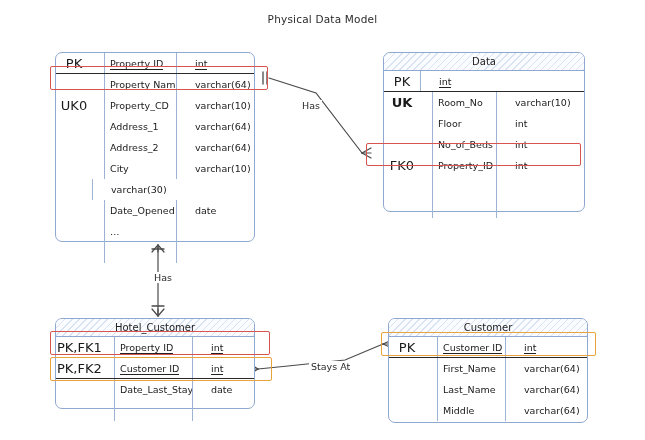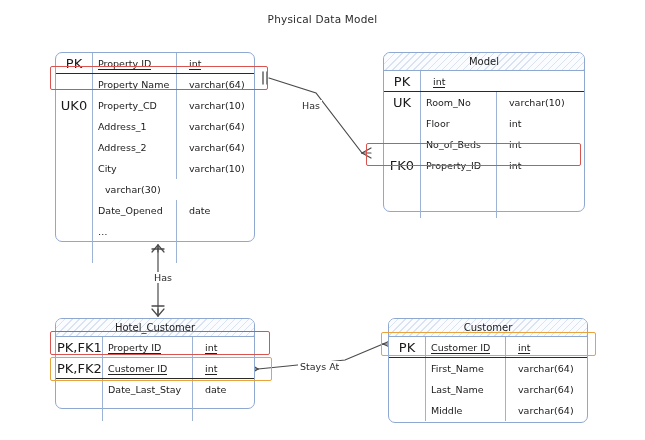--- a/index.html
+++ b/index.html
@@ -93,24 +93,25 @@
   }
   .attr-name {
     flex: 1 1 auto;
     padding-left: 5px;
     border-left: 1.1px solid #9cb3d6;
     box-sizing: border-box;
     white-space: nowrap;
     overflow: hidden;
     height: 21px;
     line-height: 21px;
+    margin-left: 12px;
   }
   .attr-type {
     flex: 0 0 auto;
-    padding-left: 12px;
+    padding-left: 18px;
     border-left: 1.1px solid #9cb3d6;
     box-sizing: border-box;
     white-space: nowrap;
     overflow: hidden;
     height: 21px;
     line-height: 21px;
   }
   .pk-row .attr-name span,
   .pk-row .attr-type span {
     border-bottom: 1.1px solid #222;
@@ -239,29 +240,29 @@
             <div class="attr-type" style="width: 78px; flex-basis: 78px;"><span></span></div>
           </div>
           <div class="attr-row filler">
             <div class="attr-key" style="width: 36px; flex-basis: 36px;"></div>
             <div class="attr-name"></div>
             <div class="attr-type" style="width: 78px; flex-basis: 78px;"></div>
           </div>
         </div>
       </div>
       <div class="entity" style="left: 383px; top: 52px; width: 202px; height: 160px; border-color: rgb(142, 168, 208);">
-        <div class="entity-header">Model</div>
+        <div class="entity-header">Data</div>
         <div class="entity-body">
           <div class="attr-row pk-row">
             <div class="attr-key" style="width: 36px; flex-basis: 36px;">PK</div>
             <div class="attr-type" style="width: 88px; flex-basis: 88px;"><span>int</span></div>
           </div>
           <div class="pk-underline-sep" style="top: 20px;"></div>
           <div class="attr-row">
-            <div class="attr-key" style="width: 36px; flex-basis: 36px;">UK</div>
+            <div class="attr-key" style="width: 36px; flex-basis: 36px; font-weight: bold;">UK</div>
             <div class="attr-name"><span>Room_No</span></div>
             <div class="attr-type" style="width: 88px; flex-basis: 88px;"><span>varchar(10)</span></div>
           </div>
           <div class="attr-row">
             <div class="attr-key" style="width: 36px; flex-basis: 36px;"></div>
             <div class="attr-name"><span>Floor</span></div>
             <div class="attr-type" style="width: 88px; flex-basis: 88px;"><span>int</span></div>
           </div>
           <div class="attr-row">
             <div class="attr-key" style="width: 36px; flex-basis: 36px;"></div>
@@ -343,16 +344,16 @@
       <div class="highlight" style="left: 50px; top: 66px; width: 218px; height: 24px; border-color: rgb(217, 83, 79);"></div>
       <div class="highlight" style="left: 366px; top: 143px; width: 215px; height: 23px; border-color: rgb(217, 83, 79);"></div>
       <div class="highlight" style="left: 50px; top: 331px; width: 220px; height: 24px; border-color: rgb(217, 83, 79);"></div>
       <div class="highlight" style="left: 50px; top: 357px; width: 222px; height: 24px; border-color: rgb(232, 163, 61);"></div>
       <div class="highlight" style="left: 381px; top: 332px; width: 215px; height: 24px; border-color: rgb(232, 163, 61);"></div>
     </div>
 
   <div id="labels-layer">
       <div class="edge-label" style="left: 300px; top: 100px;">Has</div>
       <div class="edge-label" style="left: 152px; top: 272px;">Has</div>
-      <div class="edge-label" style="left: 298px; top: 361px;">Stays At</div>
+      <div class="edge-label" style="left: 309px; top: 361px;">Stays At</div>
     </div>
 
 </div>
 
 </body></html>

